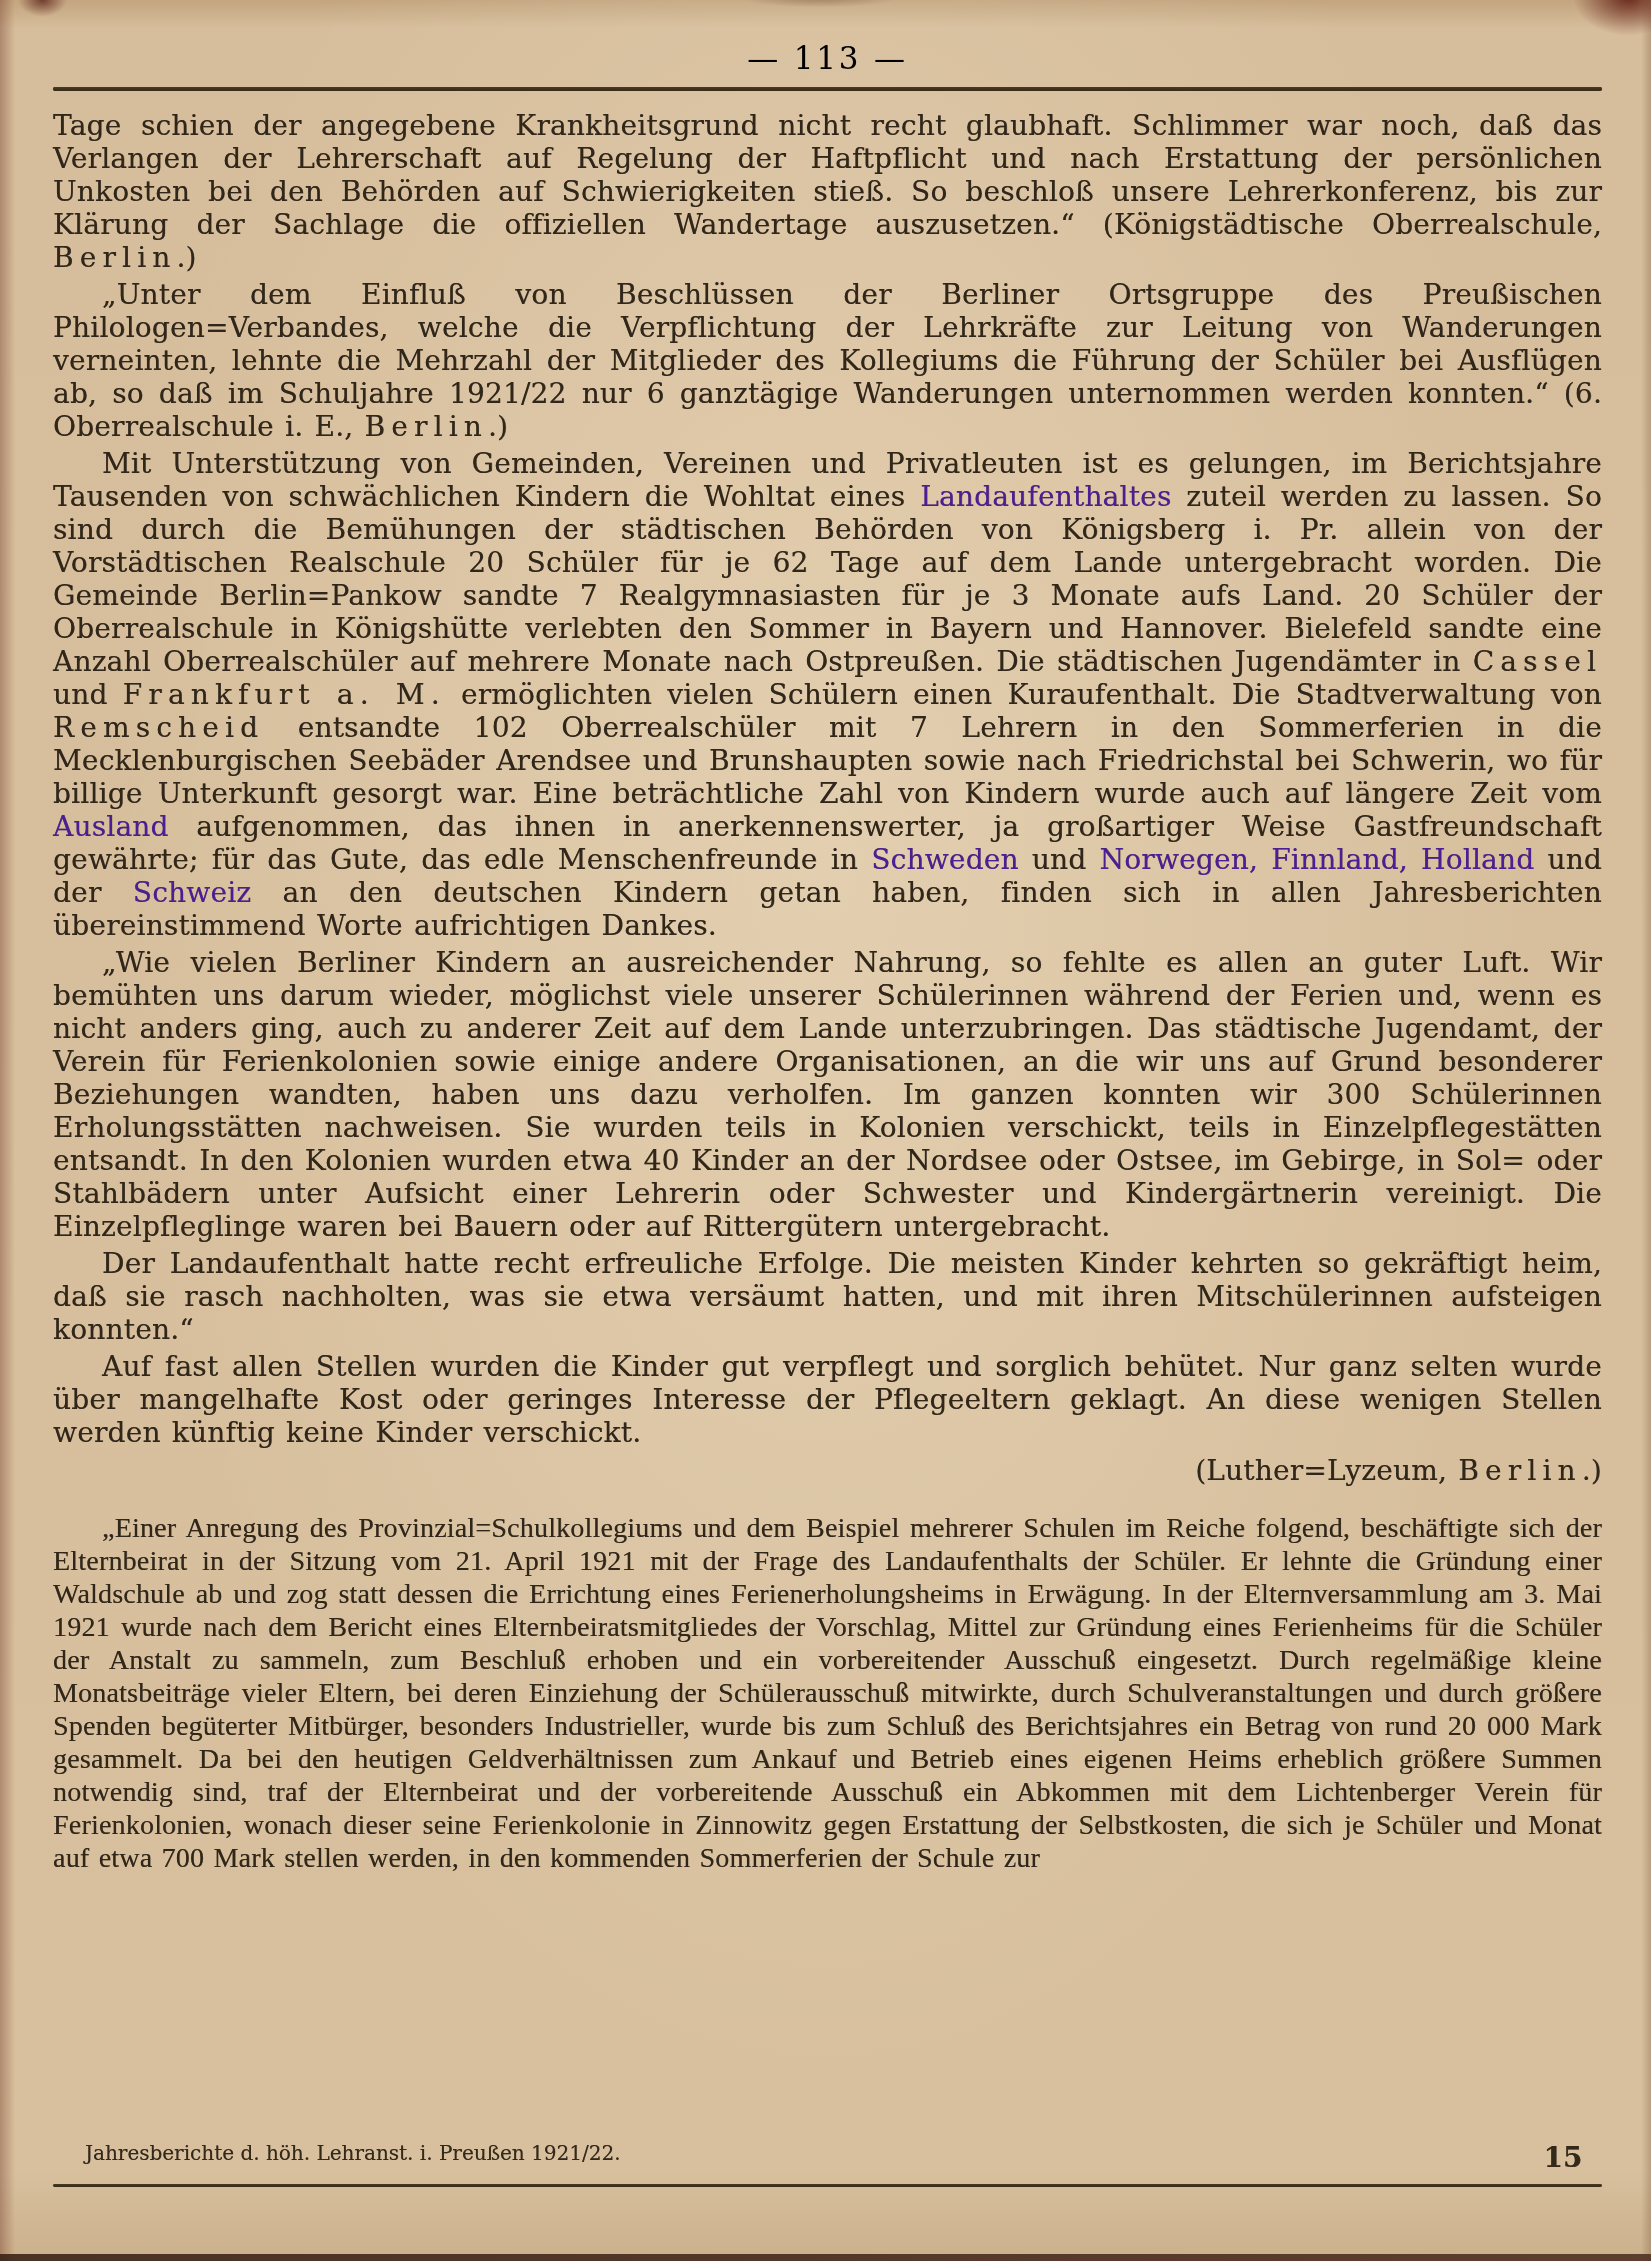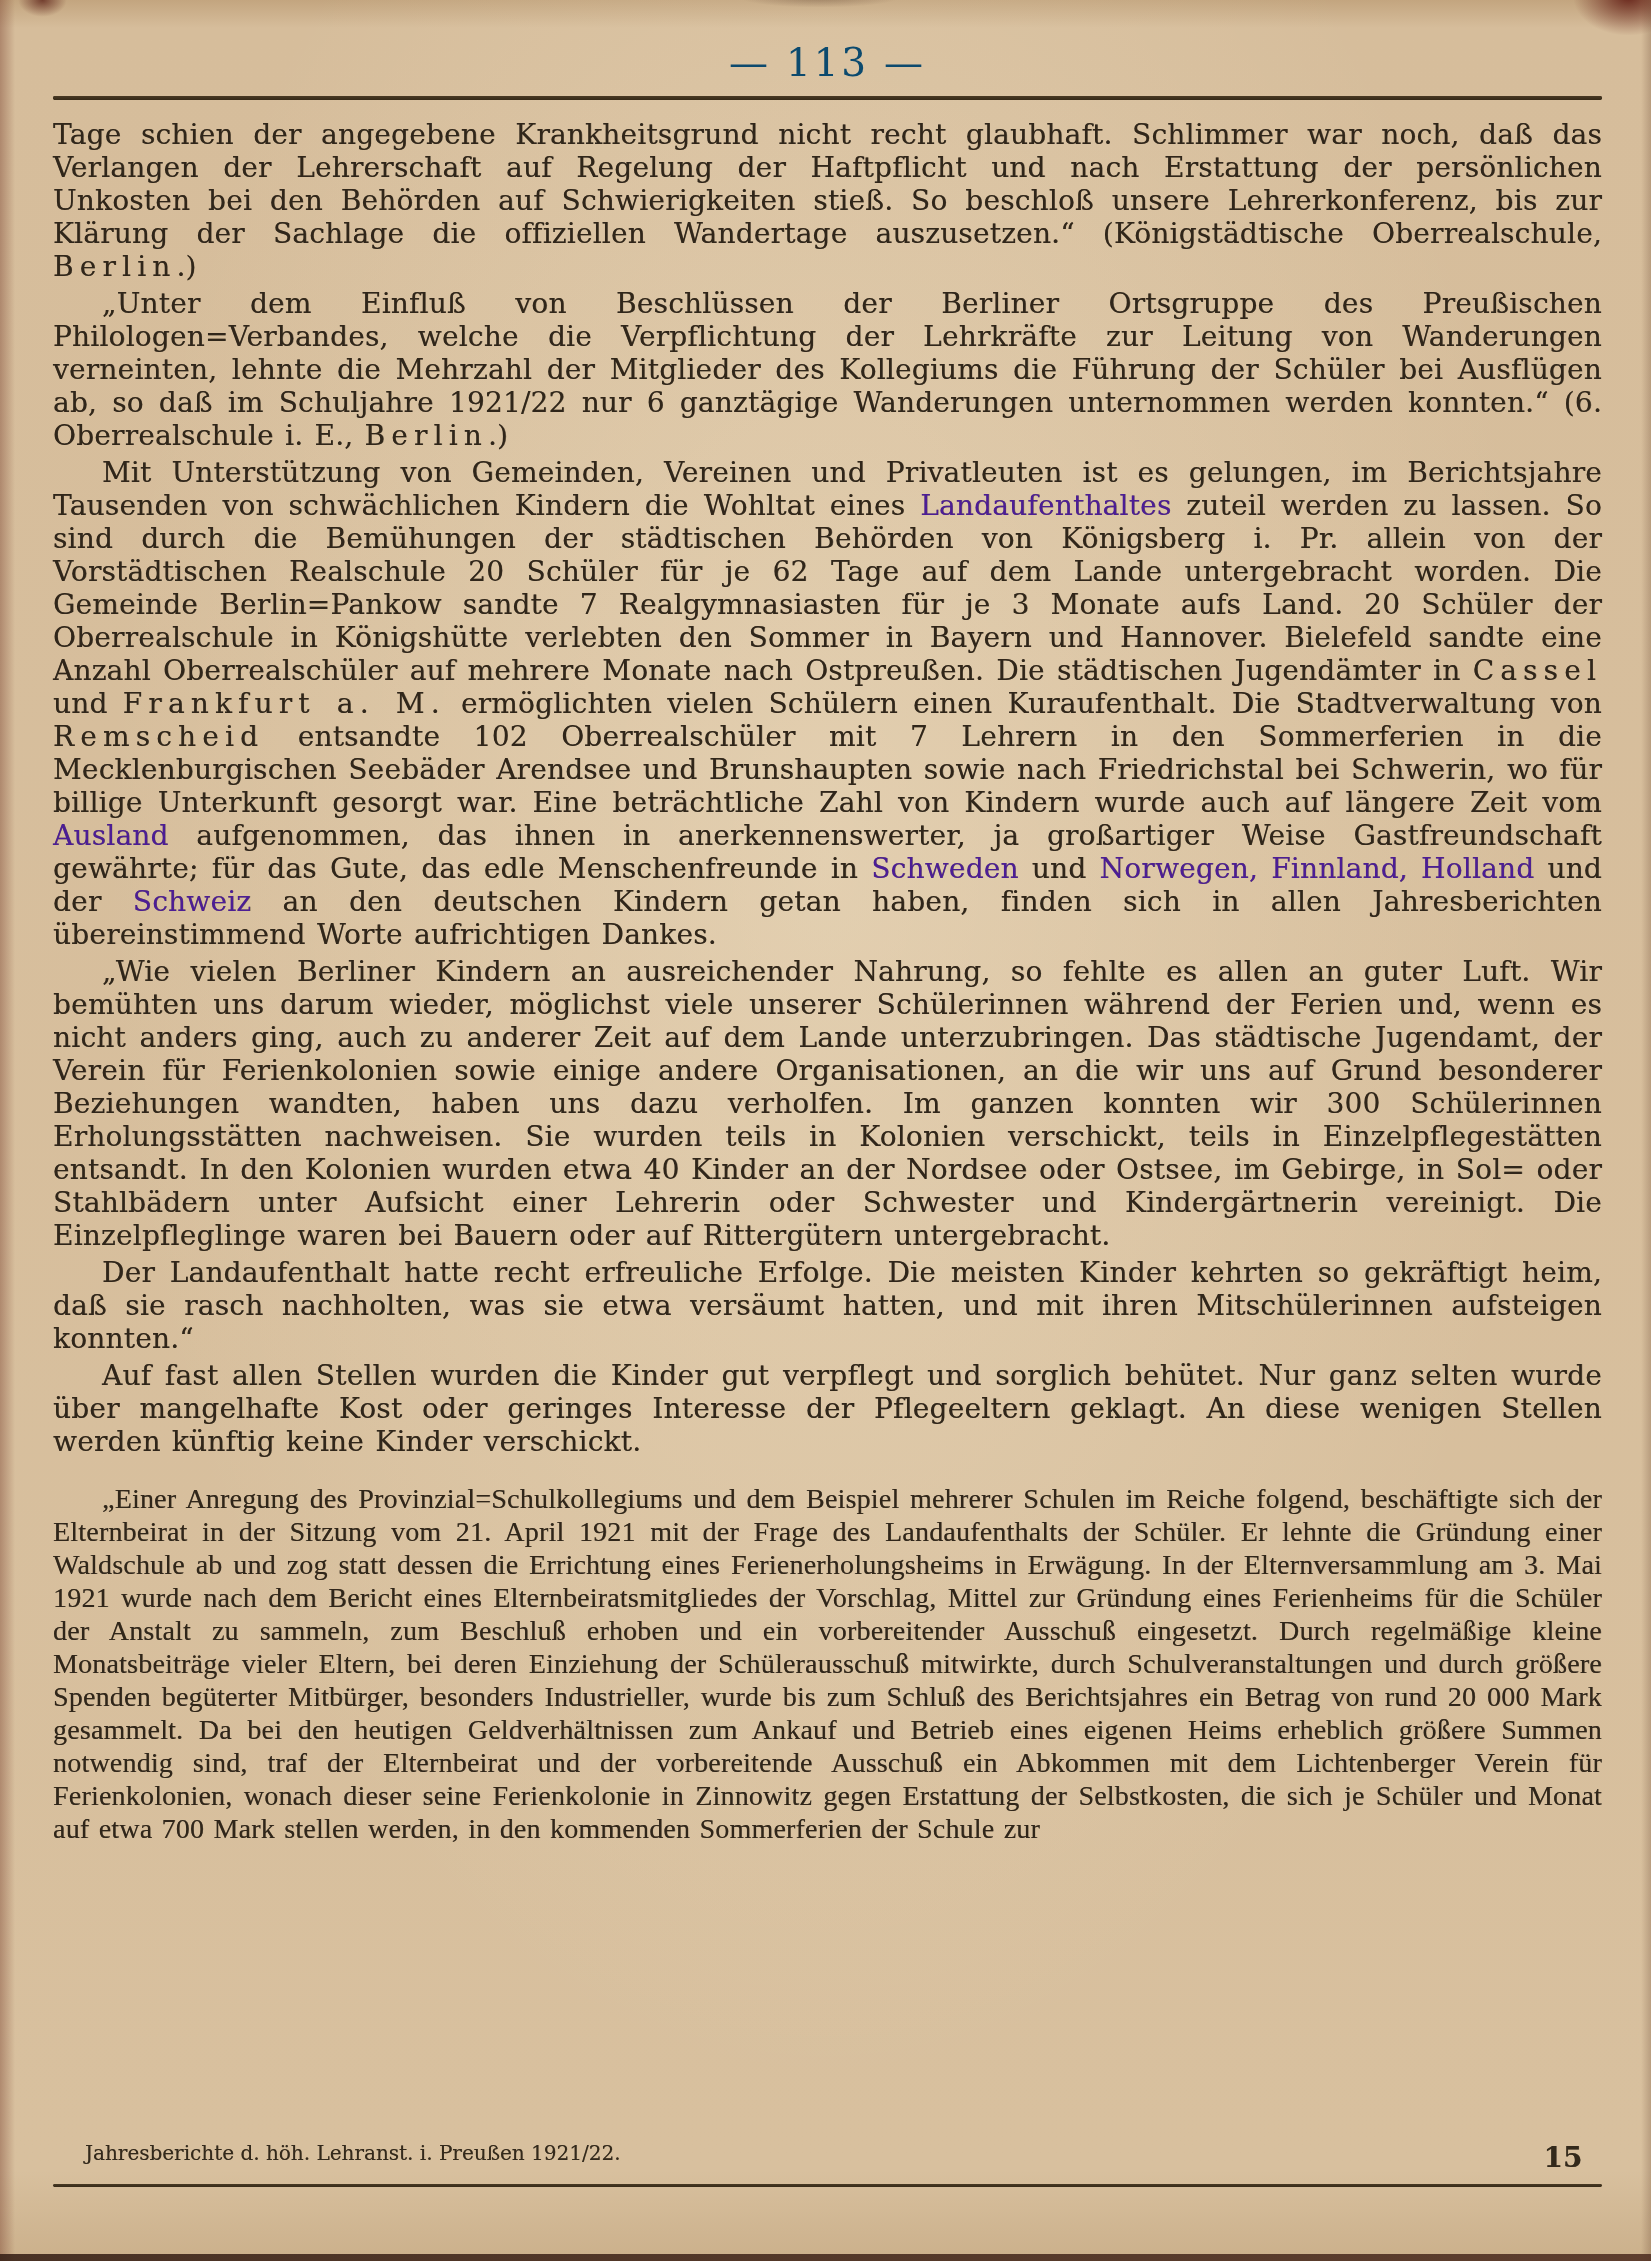--- a/index.html
+++ b/index.html
@@ -54,23 +54,23 @@
 
   .content-col {
     position: absolute;
     left: 53px;
     width: 1549px;
     top: 40px;
   }
 
   .page-number {
     text-align: center;
-    font-size: 39px;
+    font-size: 31px;
     letter-spacing: 2.8px;
-    color: #0c4a6e;
+    color: #000000;
     margin-bottom: 11px;
   }
 
   .rule {
     height: 3.5px;
     background: linear-gradient(to bottom, #4a3a24, #362a18);
     border-radius: 1.4px;
   }
 
   .body-text {
@@ -124,20 +124,21 @@
     <div class="page-number">—  113  —</div>
     <div class="rule top-rule"></div>
 
     <div class="body-text">
         <p class="para"><span>Tage schien der angegebene Krankheitsgrund nicht recht glaubhaft. Schlimmer war noch, daß das Verlangen der Lehrerschaft auf Regelung der Haftpflicht und nach Erstattung der persönlichen Unkosten bei den Behörden auf Schwierigkeiten stieß. So beschloß unsere Lehrerkonferenz, bis zur Klärung der Sachlage die offiziellen Wandertage auszusetzen.“  (Königstädtische Oberrealschule, </span><span class="spaced">Berlin</span><span>.)</span></p>
         <p class="para indent"><span>„Unter dem Einfluß von Beschlüssen der Berliner Ortsgruppe des Preußischen Philologen=Verbandes, welche die Verpflichtung der Lehrkräfte zur Leitung von Wanderungen verneinten, lehnte die Mehrzahl der Mitglieder des Kollegiums die Führung der Schüler bei Ausflügen ab, so daß im Schuljahre 1921/22 nur 6 ganztägige Wanderungen unternommen werden konnten.“  (6. Oberrealschule i. E., </span><span class="spaced">Berlin</span><span>.)</span></p>
         <p class="para indent"><span>Mit Unterstützung von Gemeinden, Vereinen und Privatleuten ist es gelungen, im Berichtsjahre Tausenden von schwächlichen Kindern die Wohltat eines </span><span class="bold">Landaufenthaltes</span><span> zuteil werden zu lassen. So sind durch die Bemühungen der städtischen Behörden von Königsberg i. Pr. allein von der Vorstädtischen Realschule 20 Schüler für je 62 Tage auf dem Lande untergebracht worden. Die Gemeinde Berlin=Pankow sandte 7 Realgymnasiasten für je 3 Monate aufs Land. 20 Schüler der Oberrealschule in Königshütte verlebten den Sommer in Bayern und Hannover. Bielefeld sandte eine Anzahl Oberrealschüler auf mehrere Monate nach Ostpreußen. Die städtischen Jugendämter in </span><span class="spaced">Cassel</span><span> und </span><span class="spaced">Frankfurt a. M.</span><span> ermöglichten vielen Schülern einen Kuraufenthalt. Die Stadtverwaltung von </span><span class="spaced">Remscheid</span><span> entsandte 102 Oberrealschüler mit 7 Lehrern in den Sommerferien in die Mecklenburgischen Seebäder Arendsee und Brunshaupten sowie nach Friedrichstal bei Schwerin, wo für billige Unterkunft gesorgt war. Eine beträchtliche Zahl von Kindern wurde auch auf längere Zeit vom </span><span class="bold">Ausland</span><span> aufgenommen, das ihnen in anerkennenswerter, ja großartiger Weise Gastfreundschaft gewährte; für das Gute, das edle Menschenfreunde in </span><span class="bold">Schweden</span><span> und </span><span class="bold">Norwegen, Finnland, Holland</span><span> und der </span><span class="bold">Schweiz</span><span> an den deutschen Kindern getan haben, finden sich in allen Jahresberichten übereinstimmend Worte aufrichtigen Dankes.</span></p>
         <p class="para indent"><span>„Wie vielen Berliner Kindern an ausreichender Nahrung, so fehlte es allen an guter Luft. Wir bemühten uns darum wieder, möglichst viele unserer Schülerinnen während der Ferien und, wenn es nicht anders ging, auch zu anderer Zeit auf dem Lande unterzubringen. Das städtische Jugendamt, der Verein für Ferienkolonien sowie einige andere Organisationen, an die wir uns auf Grund besonderer Beziehungen wandten, haben uns dazu verholfen. Im ganzen konnten wir 300 Schülerinnen Erholungsstätten nachweisen. Sie wurden teils in Kolonien verschickt, teils in Einzelpflegestätten entsandt. In den Kolonien wurden etwa 40 Kinder an der Nordsee oder Ostsee, im Gebirge, in Sol= oder Stahlbädern unter Aufsicht einer Lehrerin oder Schwester und Kindergärtnerin vereinigt. Die Einzelpfleglinge waren bei Bauern oder auf Rittergütern untergebracht.</span></p>
         <p class="para indent"><span>Der Landaufenthalt hatte recht erfreuliche Erfolge. Die meisten Kinder kehrten so gekräftigt heim, daß sie rasch nachholten, was sie etwa versäumt hatten, und mit ihren Mitschülerinnen aufsteigen konnten.“</span></p>
         <p class="para indent"><span>Auf fast allen Stellen wurden die Kinder gut verpflegt und sorglich behütet. Nur ganz selten wurde über mangelhafte Kost oder geringes Interesse der Pflegeeltern geklagt. An diese wenigen Stellen werden künftig keine Kinder verschickt.</span></p>
+        <p class="para right"><span>(Luther=Lyzeum, </span><span class="spaced">Berlin</span><span>.)</span></p>
         <p class="para indent space-before"><span>„Einer Anregung des Provinzial=Schulkollegiums und dem Beispiel mehrerer Schulen im Reiche folgend, beschäftigte sich der Elternbeirat in der Sitzung vom 21. April 1921 mit der Frage des Landaufenthalts der Schüler. Er lehnte die Gründung einer Waldschule ab und zog statt dessen die Errichtung eines Ferienerholungsheims in Erwägung. In der Elternversammlung am 3. Mai 1921 wurde nach dem Bericht eines Elternbeiratsmitgliedes der Vorschlag, Mittel zur Gründung eines Ferienheims für die Schüler der Anstalt zu sammeln, zum Beschluß erhoben und ein vorbereitender Ausschuß eingesetzt. Durch regelmäßige kleine Monatsbeiträge vieler Eltern, bei deren Einziehung der Schülerausschuß mitwirkte, durch Schulveranstaltungen und durch größere Spenden begüterter Mitbürger, besonders Industrieller, wurde bis zum Schluß des Berichtsjahres ein Betrag von rund 20 000 Mark gesammelt. Da bei den heutigen Geldverhältnissen zum Ankauf und Betrieb eines eigenen Heims erheblich größere Summen notwendig sind, traf der Elternbeirat und der vorbereitende Ausschuß ein Abkommen mit dem Lichtenberger Verein für Ferienkolonien, wonach dieser seine Ferienkolonie in Zinnowitz gegen Erstattung der Selbstkosten, die sich je Schüler und Monat auf etwa 700 Mark stellen werden, in den kommenden Sommerferien der Schule zur</span></p>
       </div>
   </div>
 
   <div class="footer">
     <div class="footer-row">
       <span class="footer-left">Jahresberichte d. höh. Lehranst. i. Preußen 1921/22.</span>
       <span class="footer-right">15</span>
     </div>
     <div class="rule bottom-rule"></div>

